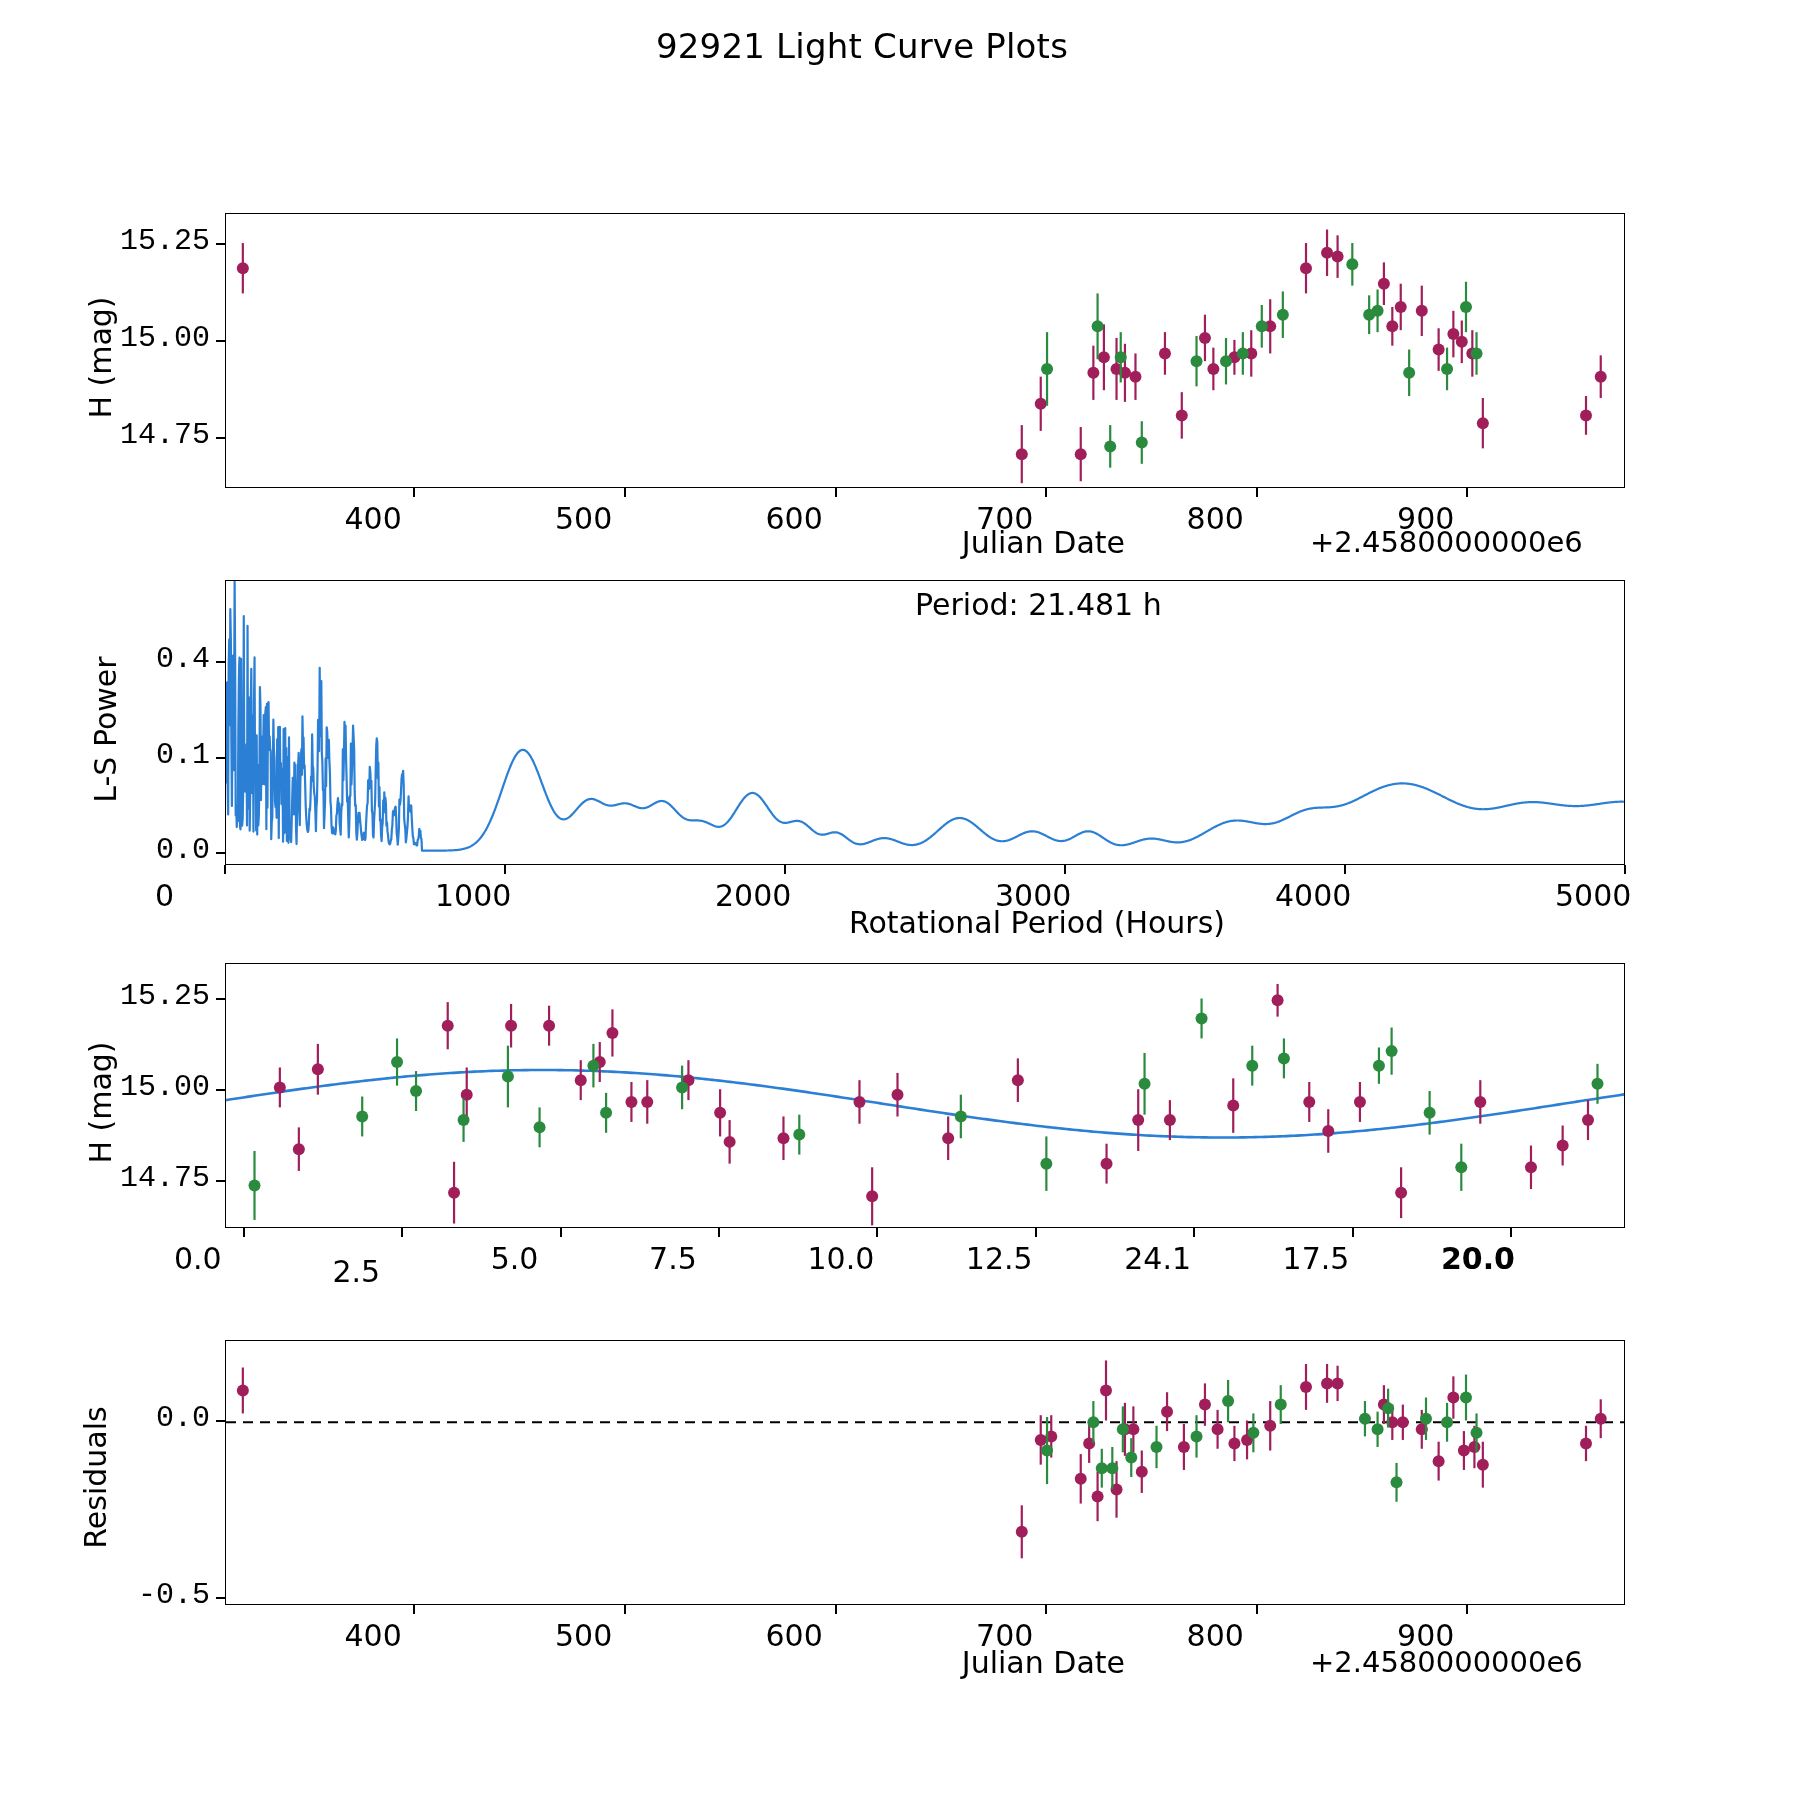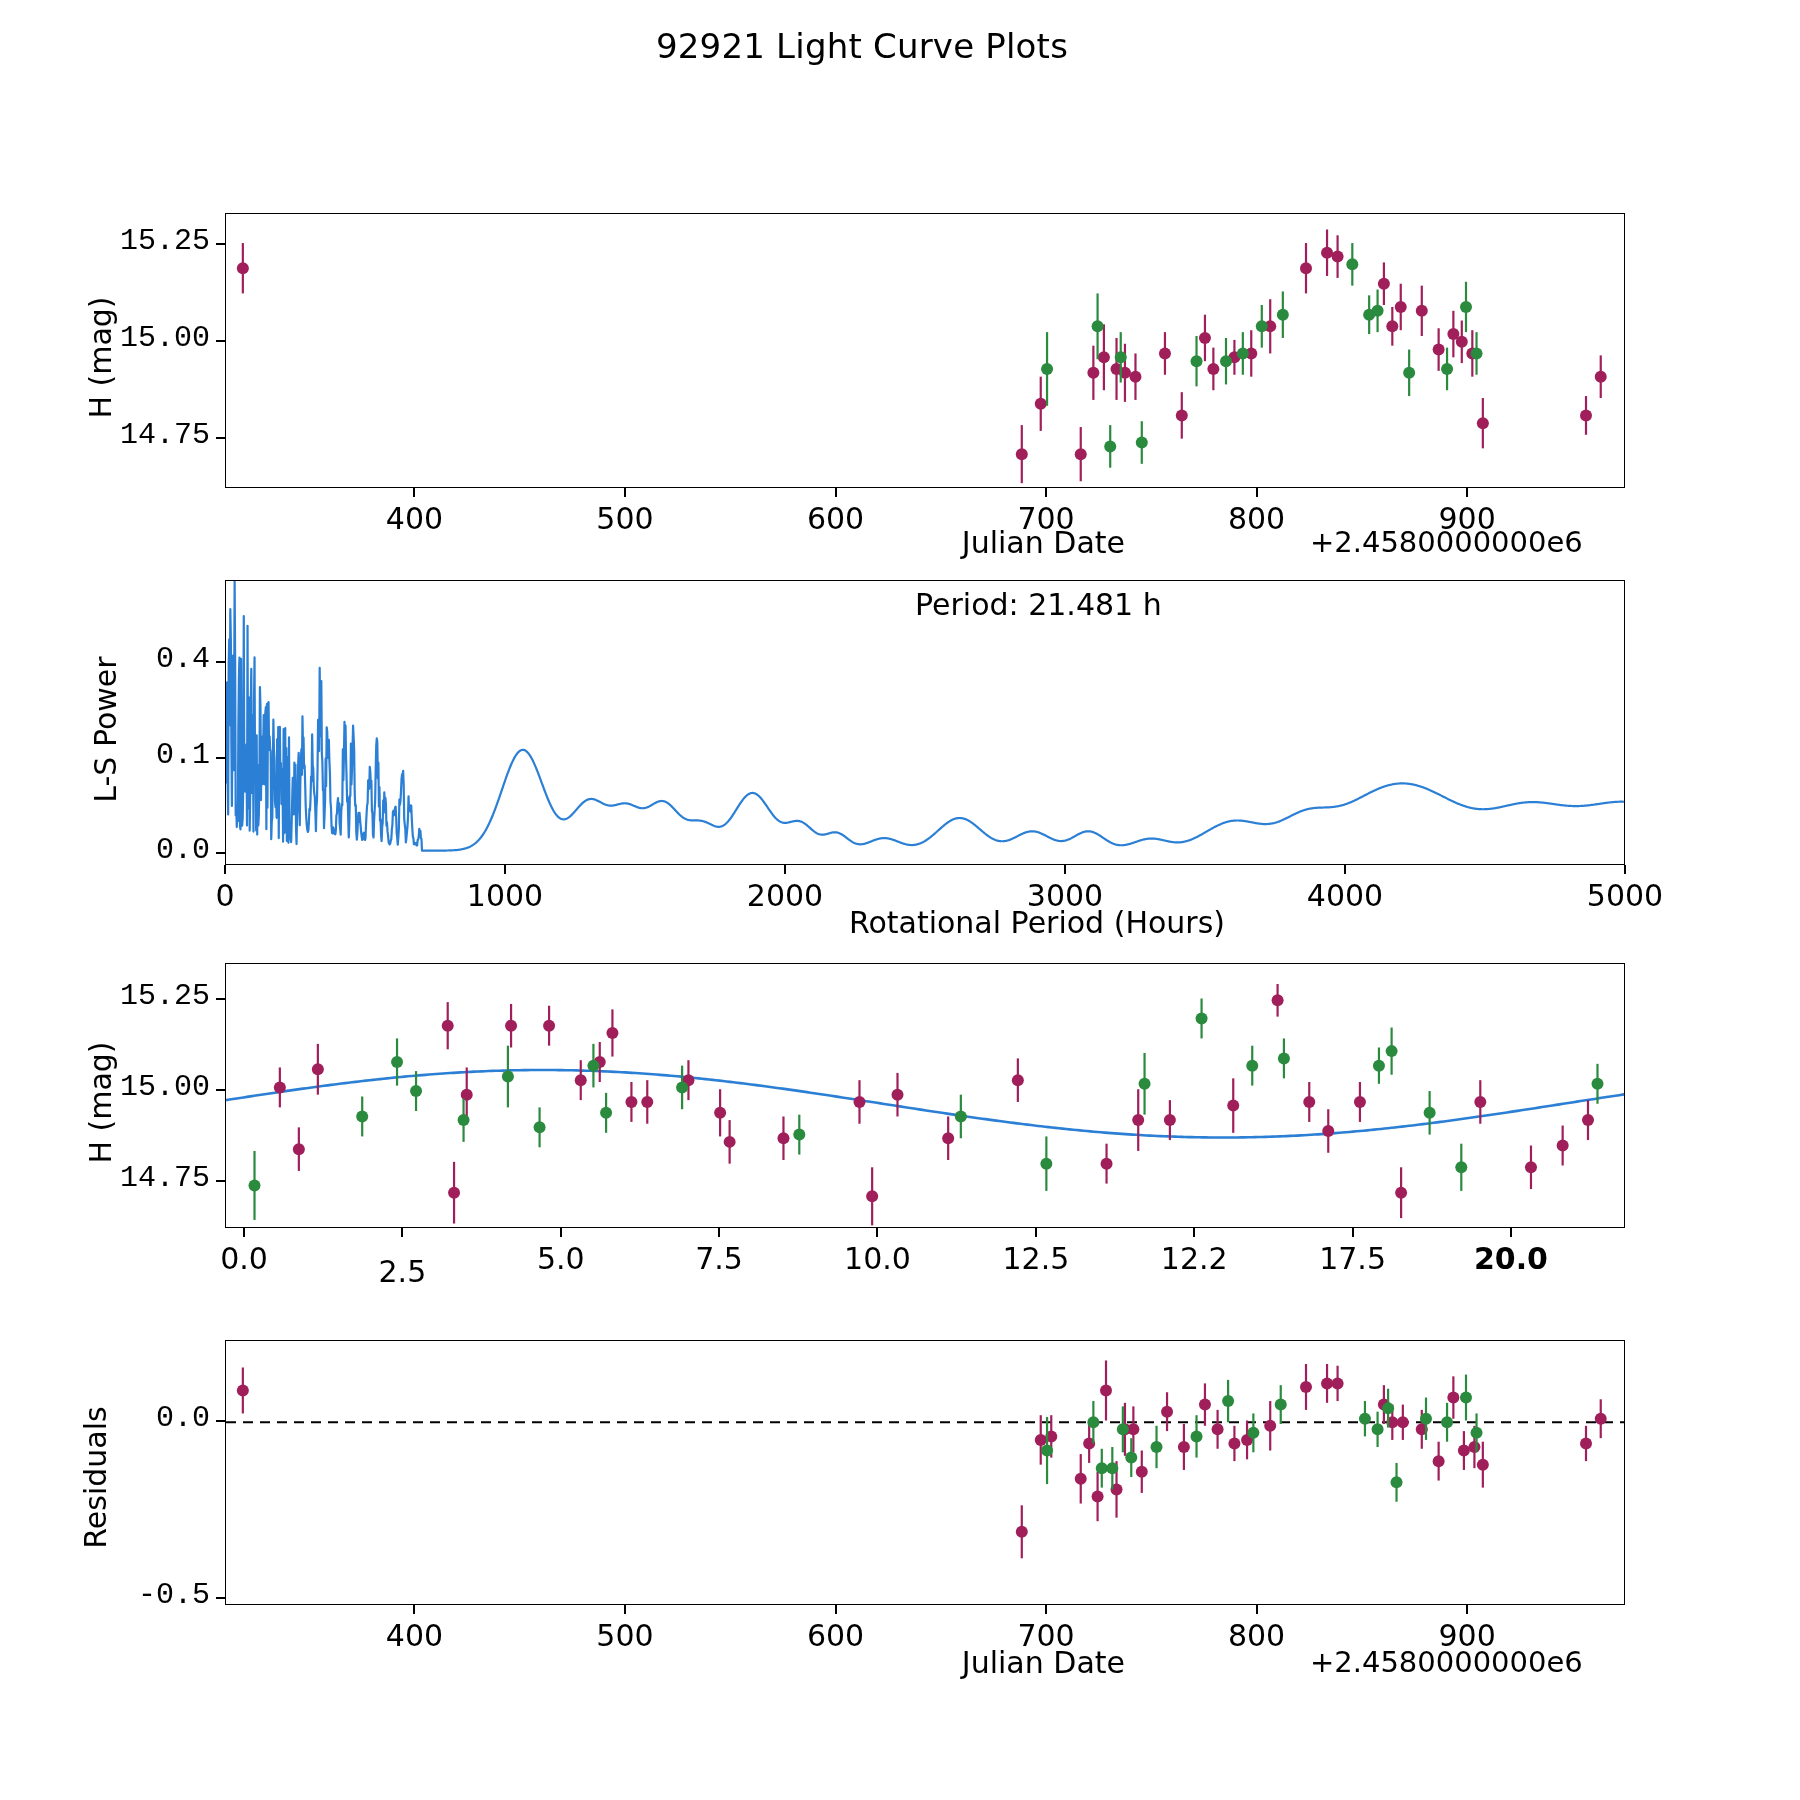--- a/index.html
+++ b/index.html
@@ -52,21 +52,21 @@
   }
   .offset-label {
     position: absolute;
     font-size: 29px;
     white-space: nowrap;
   }
   .tick-label {
     position: absolute;
     font-size: 30px;
     white-space: nowrap;
-    text-align: center;
+    text-align: left;
   }
   .tick-label.y {
     text-align: right;
     font-family: Liberation Mono, monospace;
   }
   .tickmark {
     position: absolute;
     background: #000000;
   }
   .annot {
@@ -485,21 +485,21 @@
       <div class="tick-label" style="left: 332.376px; top: 1241px; width: 140px; margin-top: 13px;">2.5</div>
       <div class="tickmark" style="left: 559.747px; top: 1228px; width: 2px; height: 9px;"></div>
       <div class="tick-label" style="left: 490.747px; top: 1241px; width: 140px;">5.0</div>
       <div class="tickmark" style="left: 718.118px; top: 1228px; width: 2px; height: 9px;"></div>
       <div class="tick-label" style="left: 649.118px; top: 1241px; width: 140px;">7.5</div>
       <div class="tickmark" style="left: 876.489px; top: 1228px; width: 2px; height: 9px;"></div>
       <div class="tick-label" style="left: 807.489px; top: 1241px; width: 140px;">10.0</div>
       <div class="tickmark" style="left: 1034.86px; top: 1228px; width: 2px; height: 9px;"></div>
       <div class="tick-label" style="left: 965.86px; top: 1241px; width: 140px;">12.5</div>
       <div class="tickmark" style="left: 1193.23px; top: 1228px; width: 2px; height: 9px;"></div>
-      <div class="tick-label" style="left: 1124.23px; top: 1241px; width: 140px;">12.2</div>
+      <div class="tick-label" style="left: 1124.23px; top: 1241px; width: 140px;">24.1</div>
       <div class="tickmark" style="left: 1351.6px; top: 1228px; width: 2px; height: 9px;"></div>
       <div class="tick-label" style="left: 1282.6px; top: 1241px; width: 140px;">17.5</div>
       <div class="tickmark" style="left: 1509.97px; top: 1228px; width: 2px; height: 9px;"></div>
       <div class="tick-label" style="left: 1440.97px; top: 1241px; width: 140px; font-weight: bold;">20.0</div>
       <div class="tickmark" style="left: 216px; top: 1179.81px; width: 9px; height: 2px;"></div>
       <div class="tick-label y" style="left: 60px; top: 1160.81px; width: 150px;">14.75</div>
       <div class="tickmark" style="left: 216px; top: 1089.05px; width: 9px; height: 2px;"></div>
       <div class="tick-label y" style="left: 60px; top: 1070.05px; width: 150px;">15.00</div>
       <div class="tickmark" style="left: 216px; top: 998.301px; width: 9px; height: 2px;"></div>
       <div class="tick-label y" style="left: 60px; top: 979.301px; width: 150px;">15.25</div>

